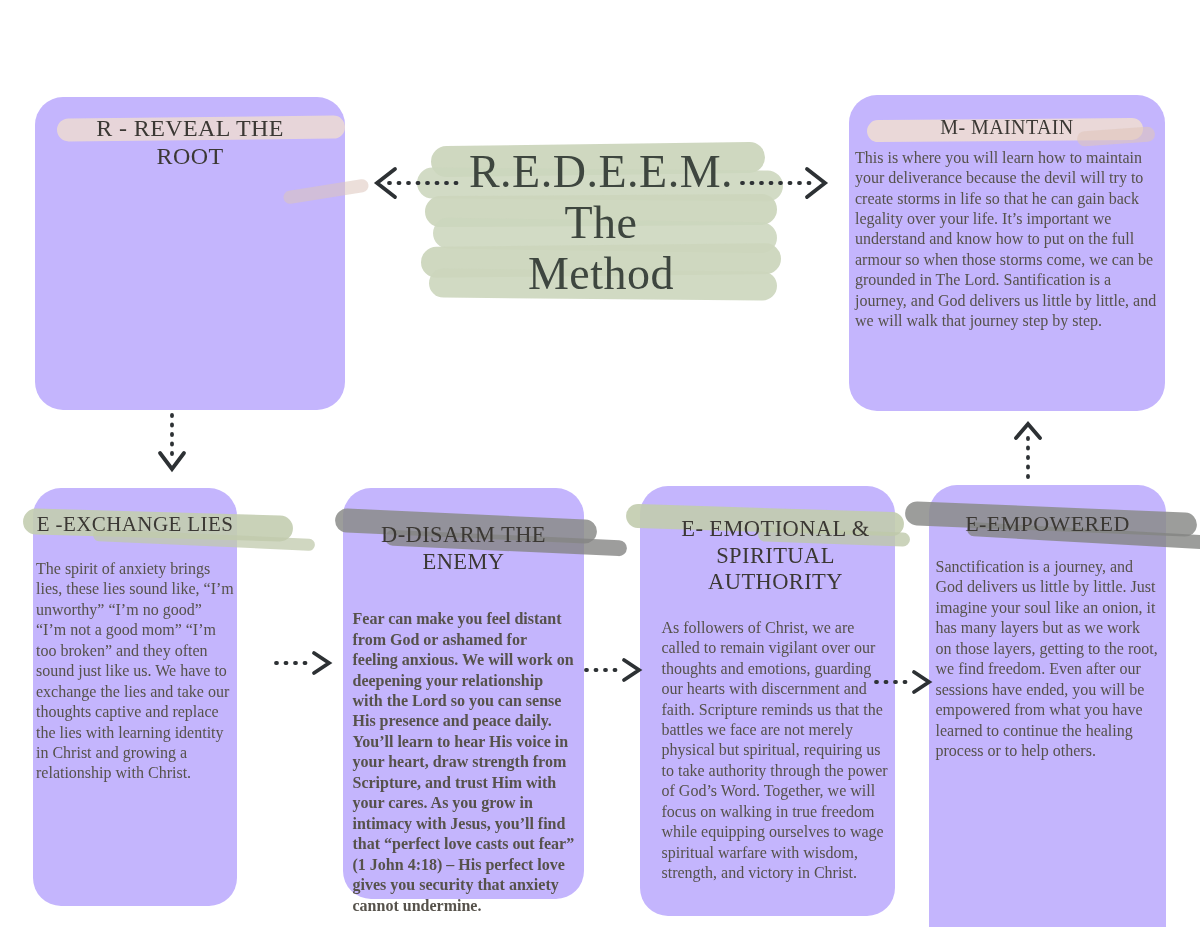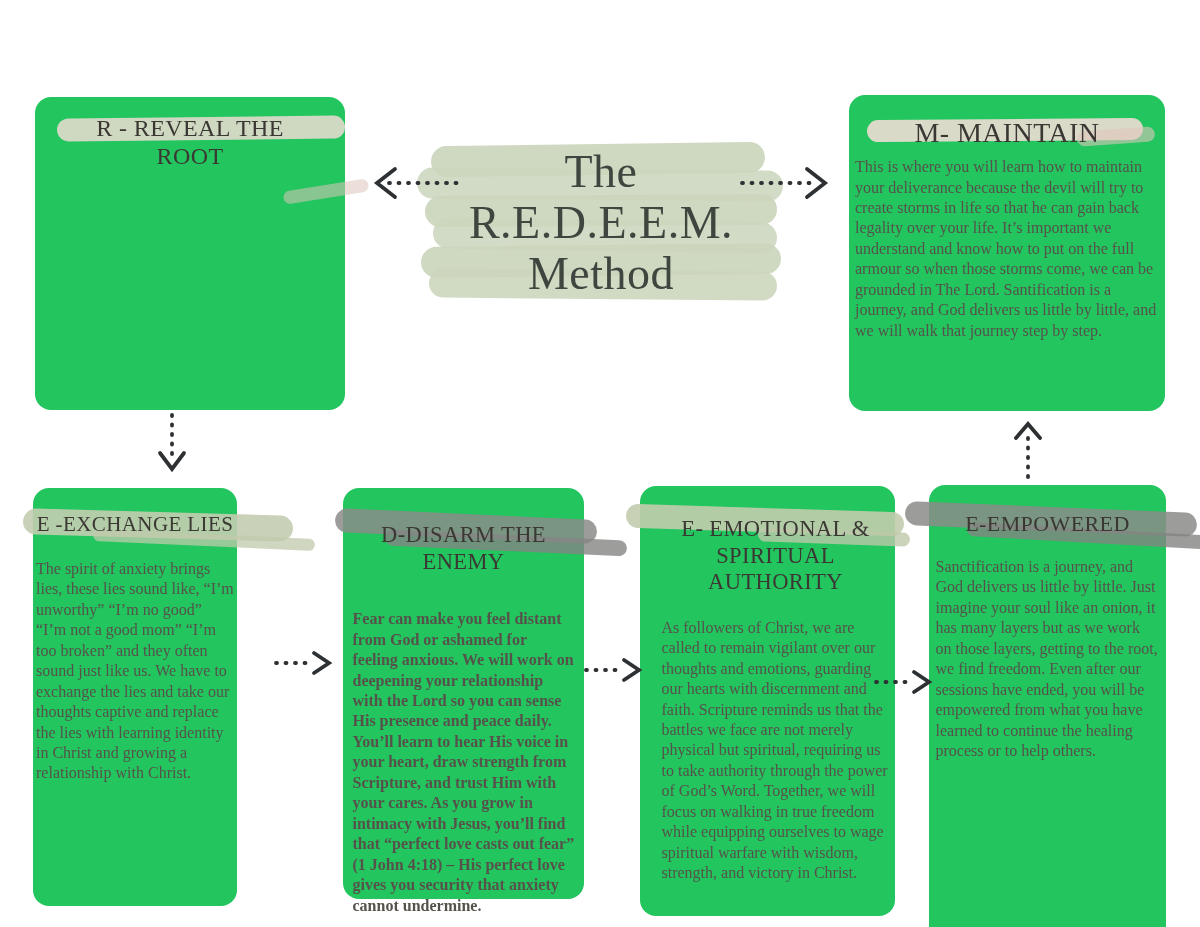--- a/index.html
+++ b/index.html
@@ -6,22 +6,22 @@
   #canvas{
     position:relative;
     width:1200px;
     height:927px;
     background:#ffffff;
     font-family:"Liberation Serif", serif;
     overflow:hidden;
   }
   .card{
     position:absolute;
-    background:#22c55e;
-    border-radius:16px;
+    background:#c4b5fd;
+    border-radius:28px;
   }
   .card h2{
     position:relative;
     z-index:2;
     margin:0 auto;
     font-weight:normal;
     text-align:center;
     color:#3b3834;
     letter-spacing:.4px;
     line-height:1.18;
@@ -39,21 +39,21 @@
 
   
   #card-reveal{left:35px;top:97px;width:310px;height:313px;}
   #card-reveal h2{margin-top:17px;max-width:248px;font-size:24px;}
   #card-reveal p{margin-top:12px;width:300px;}
   #card-reveal .brush-main{left:22px;top:20px;width:288px;height:23px;background:#eddbd2;transform:rotate(-.6deg);opacity:.85;}
   #card-reveal .brush-tail{left:248px;top:88px;width:86px;height:13px;background:#ddc4bb;transform:rotate(-9deg);opacity:.55;border-radius:8px;}
 
   
   #card-maintain{left:849px;top:95px;width:316px;height:316px;}
-  #card-maintain h2{margin-top:21px;font-size:28px;}
+  #card-maintain h2{margin-top:21px;font-size:20px;}
   #card-maintain p{margin-top:8px;width:304px;}
   #card-maintain .brush-main{left:18px;top:24px;width:276px;height:22px;background:#eedcd4;transform:rotate(-.5deg);opacity:.9;}
   #card-maintain .brush-tail{left:228px;top:34px;width:78px;height:15px;background:#dfc6bd;transform:rotate(-4deg);opacity:.6;border-radius:9px;}
 
   
   #card-exchange{left:33px;top:488px;width:204px;height:418px;}
   #card-exchange h2{margin-top:24px;font-size:21px;}
   #card-exchange p{margin-top:22px;width:198px;}
   #card-exchange .brush-main{left:-10px;top:24px;width:270px;height:26px;background:#c3cdb0;transform:rotate(1.6deg);opacity:.9;}
   #card-exchange .brush-tail{left:60px;top:46px;width:222px;height:12px;background:#c0caac;transform:rotate(2.6deg);opacity:.75;}
@@ -127,22 +127,22 @@
 
   <div id="title-brush-stack">
     <div class="tstroke t1"></div>
     <div class="tstroke t2"></div>
     <div class="tstroke t3"></div>
     <div class="tstroke t4"></div>
     <div class="tstroke t5"></div>
     <div class="tstroke t6"></div>
   </div>
   <div id="title-text">
+    <div>R.E.D.E.E.M.</div>
     <div>The</div>
-    <div>R.E.D.E.E.M.</div>
     <div>Method</div>
   </div>
 
   <div class="card" id="card-exchange">
     <div class="brush brush-main"></div>
     <div class="brush brush-tail"></div>
     <h2>E -EXCHANGE LIES</h2>
     <p>The spirit of anxiety brings lies, these lies sound like, “I’m unworthy” “I’m no good” “I’m not a good mom” “I’m too broken” and they often sound just like us. We have to exchange the lies and take our thoughts captive and replace the lies with learning identity in Christ and growing a relationship with Christ.</p>
   </div>
 

